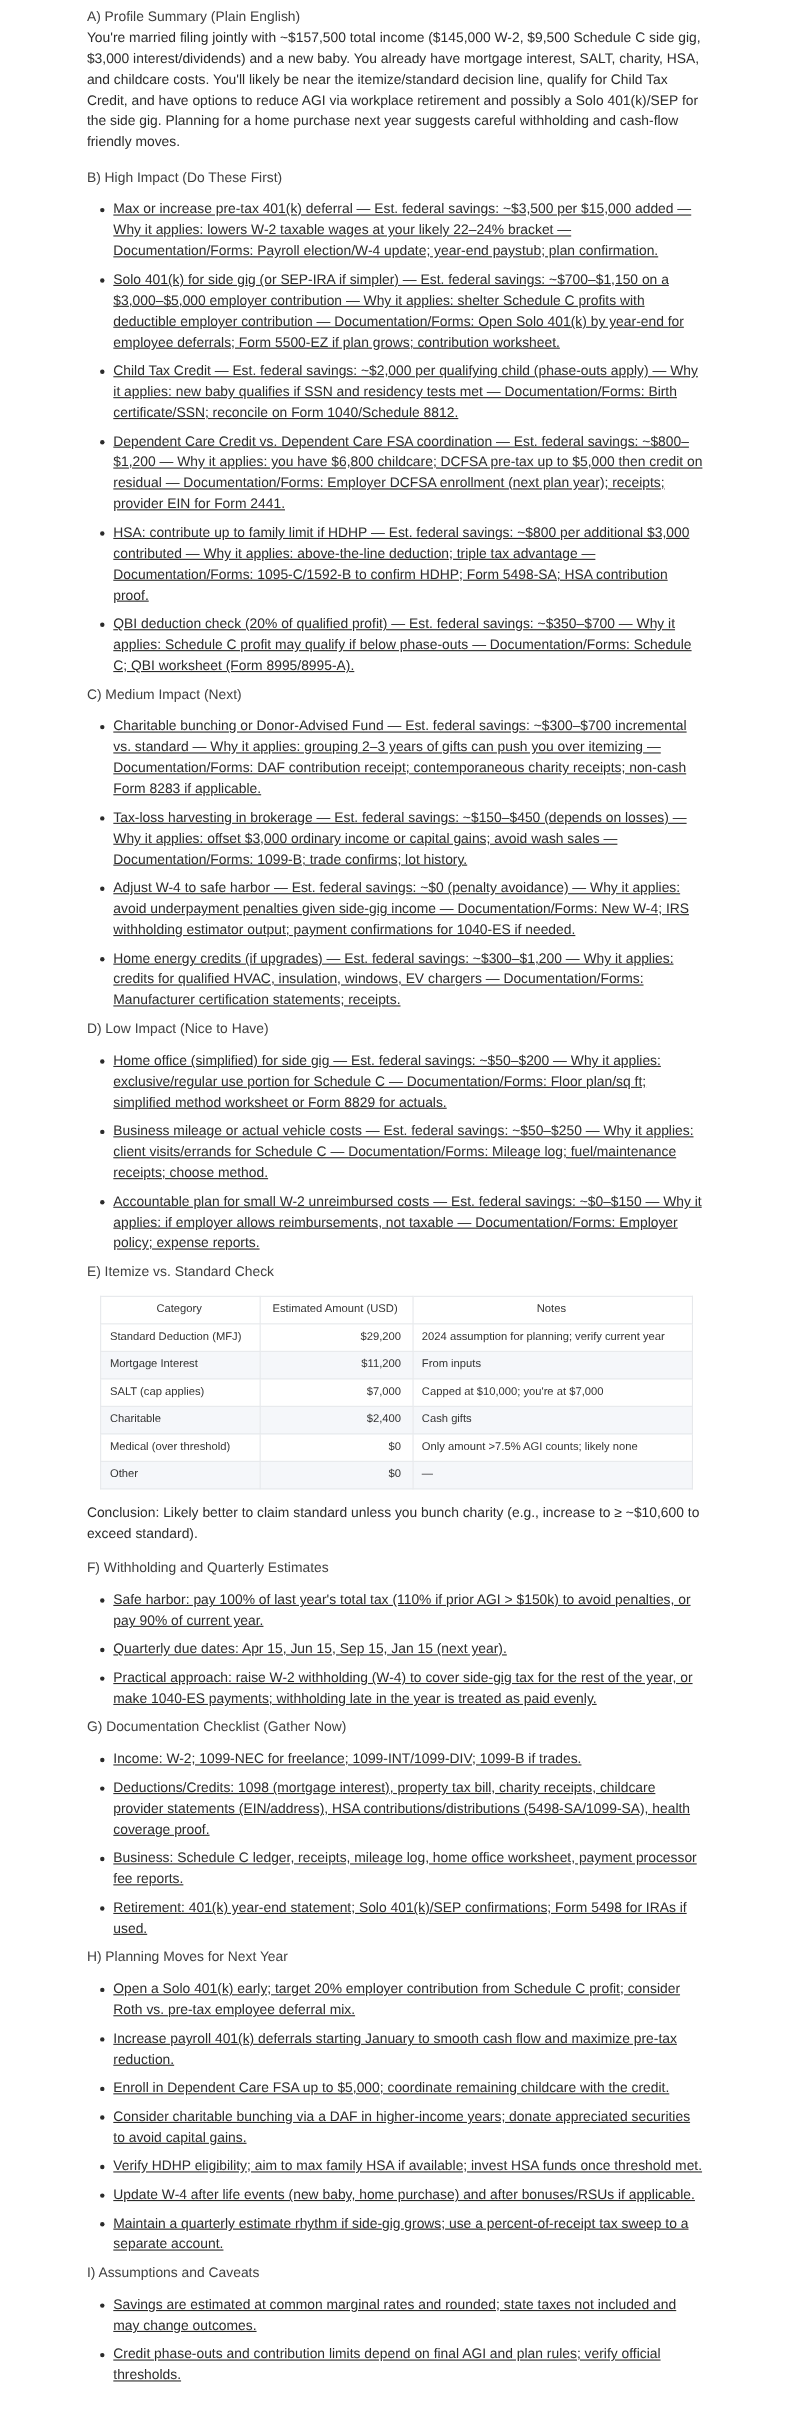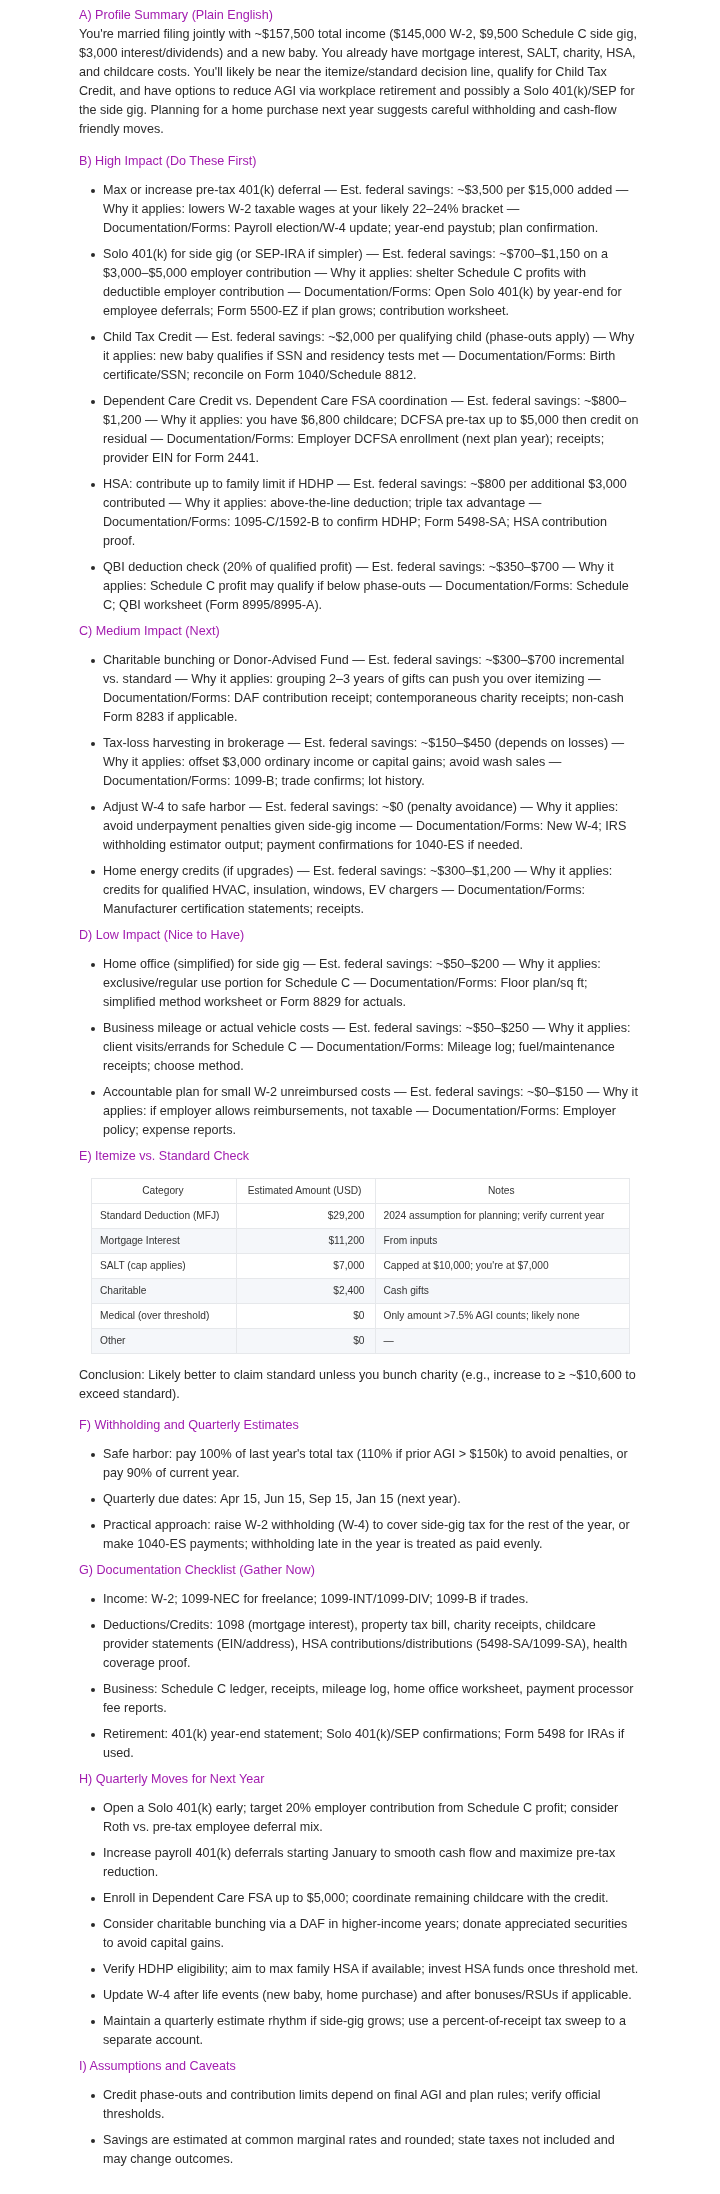--- a/index.html
+++ b/index.html
@@ -15,34 +15,35 @@
     line-height: 19px;
   }
   .doc {
     padding: 6px 80px 10px 79px;
   }
   .section-heading {
     margin: 0;
     font-weight: normal;
     font-size: 12.6px;
     line-height: 19px;
-    color: #a21caf;
+    color: #404040;
   }
   .paragraph {
     margin: 0 0 13px 0;
   }
   ul.bullets {
     margin: 10px 0 2px 0;
     padding: 0 0 0 24px;
     list-style: none;
   }
   ul.bullets li {
     position: relative;
     margin: 0 0 7px 0;
     padding: 0;
+    text-decoration: underline;
   }
   ul.bullets li::before {
     content: "";
     position: absolute;
     left: -12px;
     top: 8px;
     width: 4px;
     height: 4px;
     border-radius: 50%;
     background: #2b2b2b;
@@ -189,33 +190,33 @@
     <h3 class="section-heading">G) Documentation Checklist (Gather Now)</h3>
     <ul class="bullets">
       <li>Income: W-2; 1099-NEC for freelance; 1099-INT/1099-DIV; 1099-B if trades.</li>
       <li>Deductions/Credits: 1098 (mortgage interest), property tax bill, charity receipts, childcare provider statements (EIN/address), HSA contributions/distributions (5498-SA/1099-SA), health coverage proof.</li>
       <li>Business: Schedule C ledger, receipts, mileage log, home office worksheet, payment processor fee reports.</li>
       <li>Retirement: 401(k) year-end statement; Solo 401(k)/SEP confirmations; Form 5498 for IRAs if used.</li>
     </ul>
   </section>
 
   <section>
-    <h3 class="section-heading">H) Quarterly Moves for Next Year</h3>
+    <h3 class="section-heading">H) Planning Moves for Next Year</h3>
     <ul class="bullets">
       <li>Open a Solo 401(k) early; target 20% employer contribution from Schedule C profit; consider Roth vs. pre-tax employee deferral mix.</li>
       <li>Increase payroll 401(k) deferrals starting January to smooth cash flow and maximize pre-tax reduction.</li>
       <li>Enroll in Dependent Care FSA up to $5,000; coordinate remaining childcare with the credit.</li>
       <li>Consider charitable bunching via a DAF in higher-income years; donate appreciated securities to avoid capital gains.</li>
       <li>Verify HDHP eligibility; aim to max family HSA if available; invest HSA funds once threshold met.</li>
       <li>Update W-4 after life events (new baby, home purchase) and after bonuses/RSUs if applicable.</li>
       <li>Maintain a quarterly estimate rhythm if side-gig grows; use a percent-of-receipt tax sweep to a separate account.</li>
     </ul>
   </section>
 
   <section>
     <h3 class="section-heading">I) Assumptions and Caveats</h3>
     <ul class="bullets">
+      <li>Savings are estimated at common marginal rates and rounded; state taxes not included and may change outcomes.</li>
       <li>Credit phase-outs and contribution limits depend on final AGI and plan rules; verify official thresholds.</li>
-      <li>Savings are estimated at common marginal rates and rounded; state taxes not included and may change outcomes.</li>
     </ul>
   </section>
 
 </div>
 
 </body></html>

